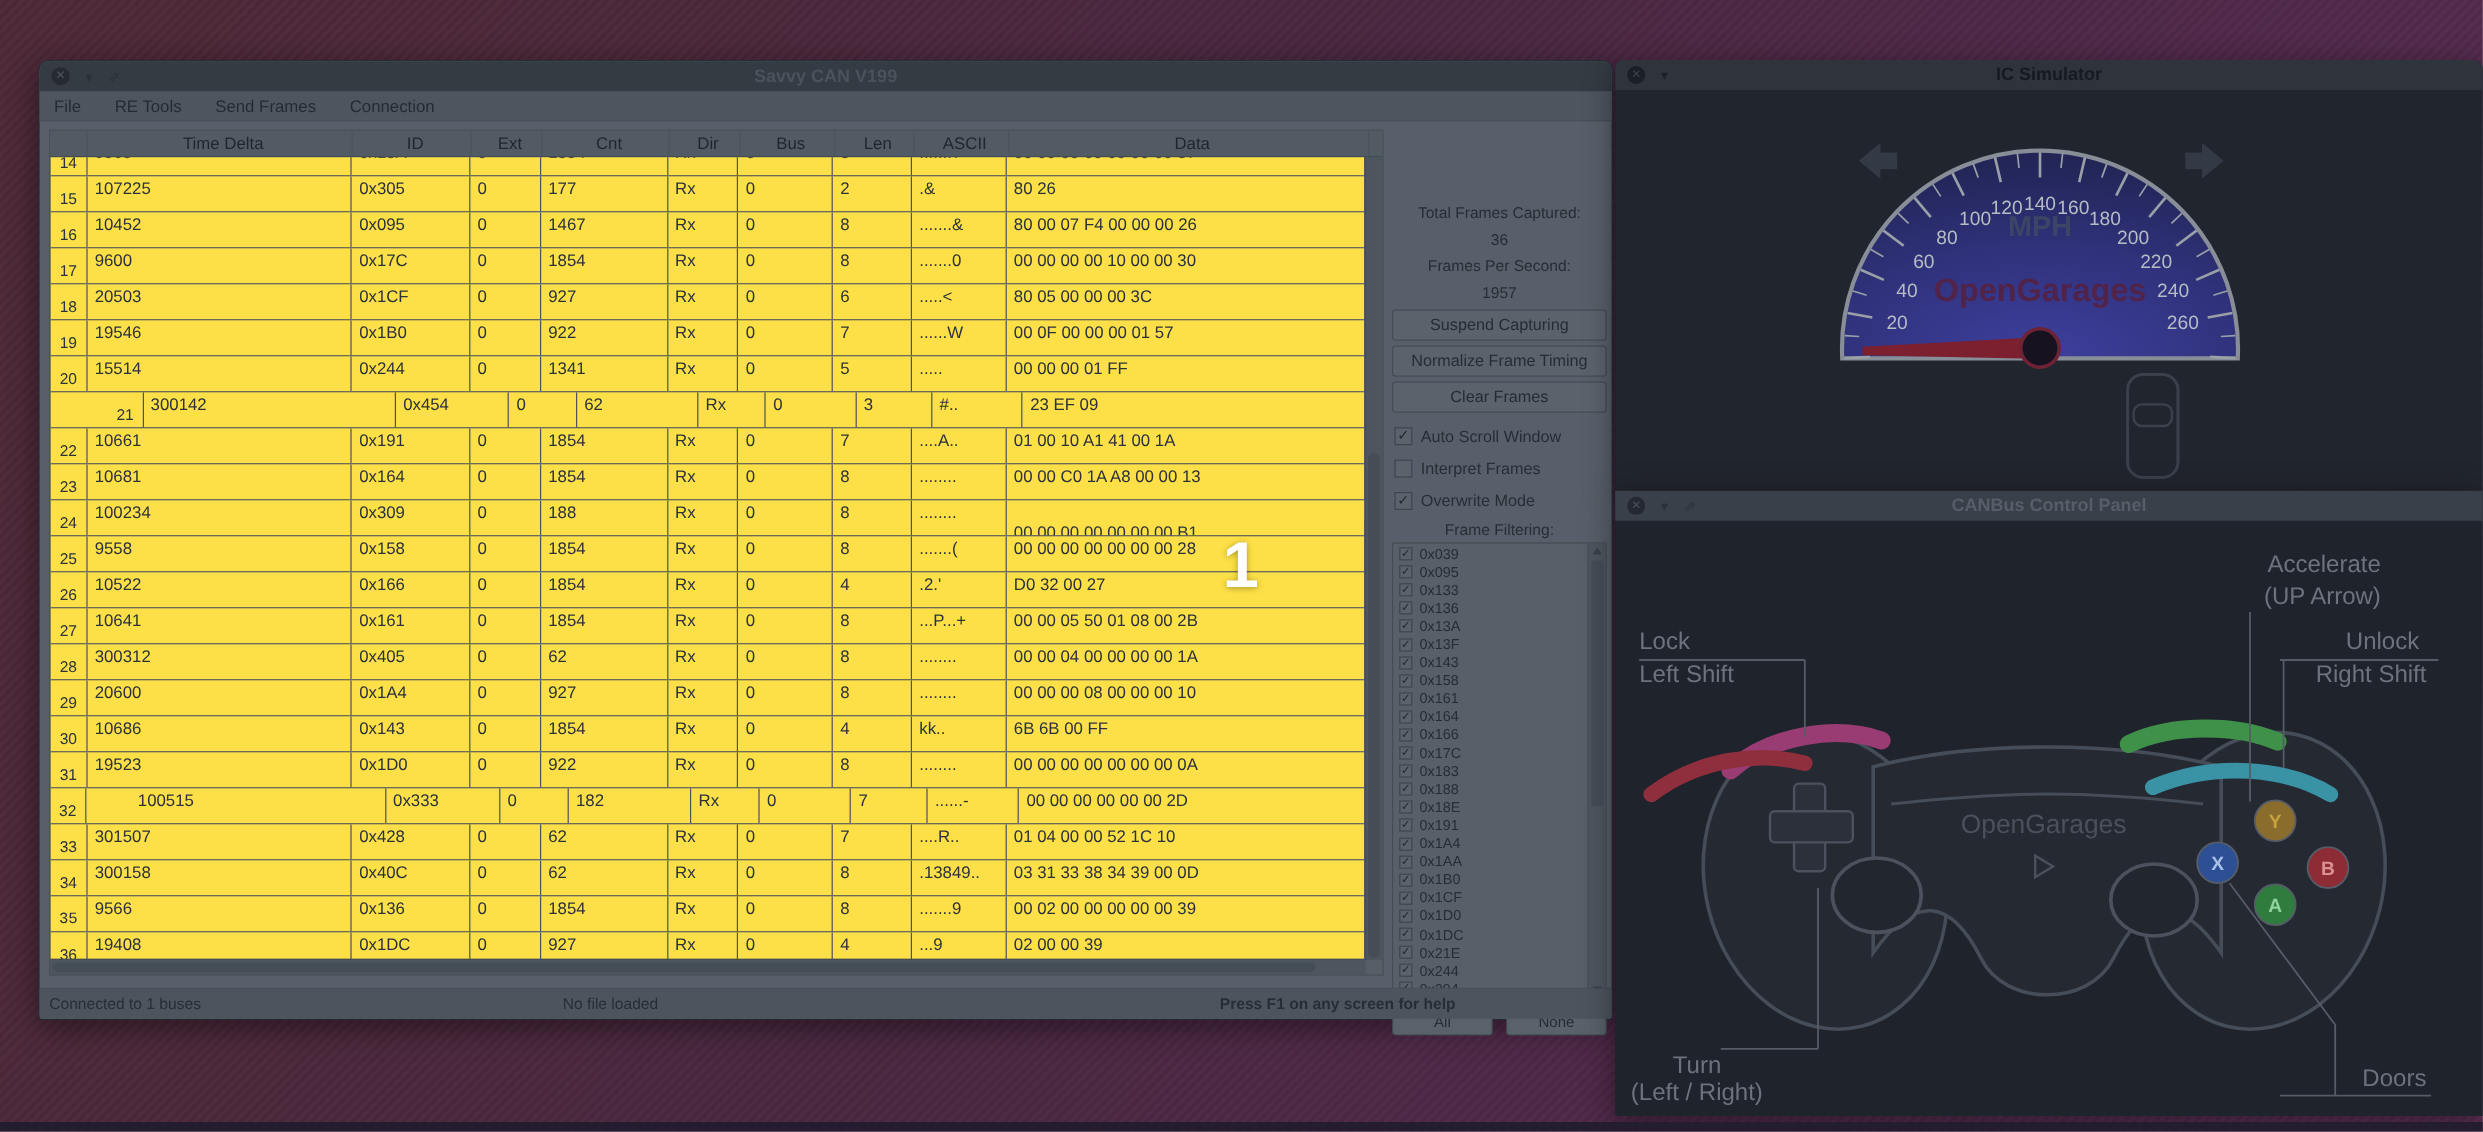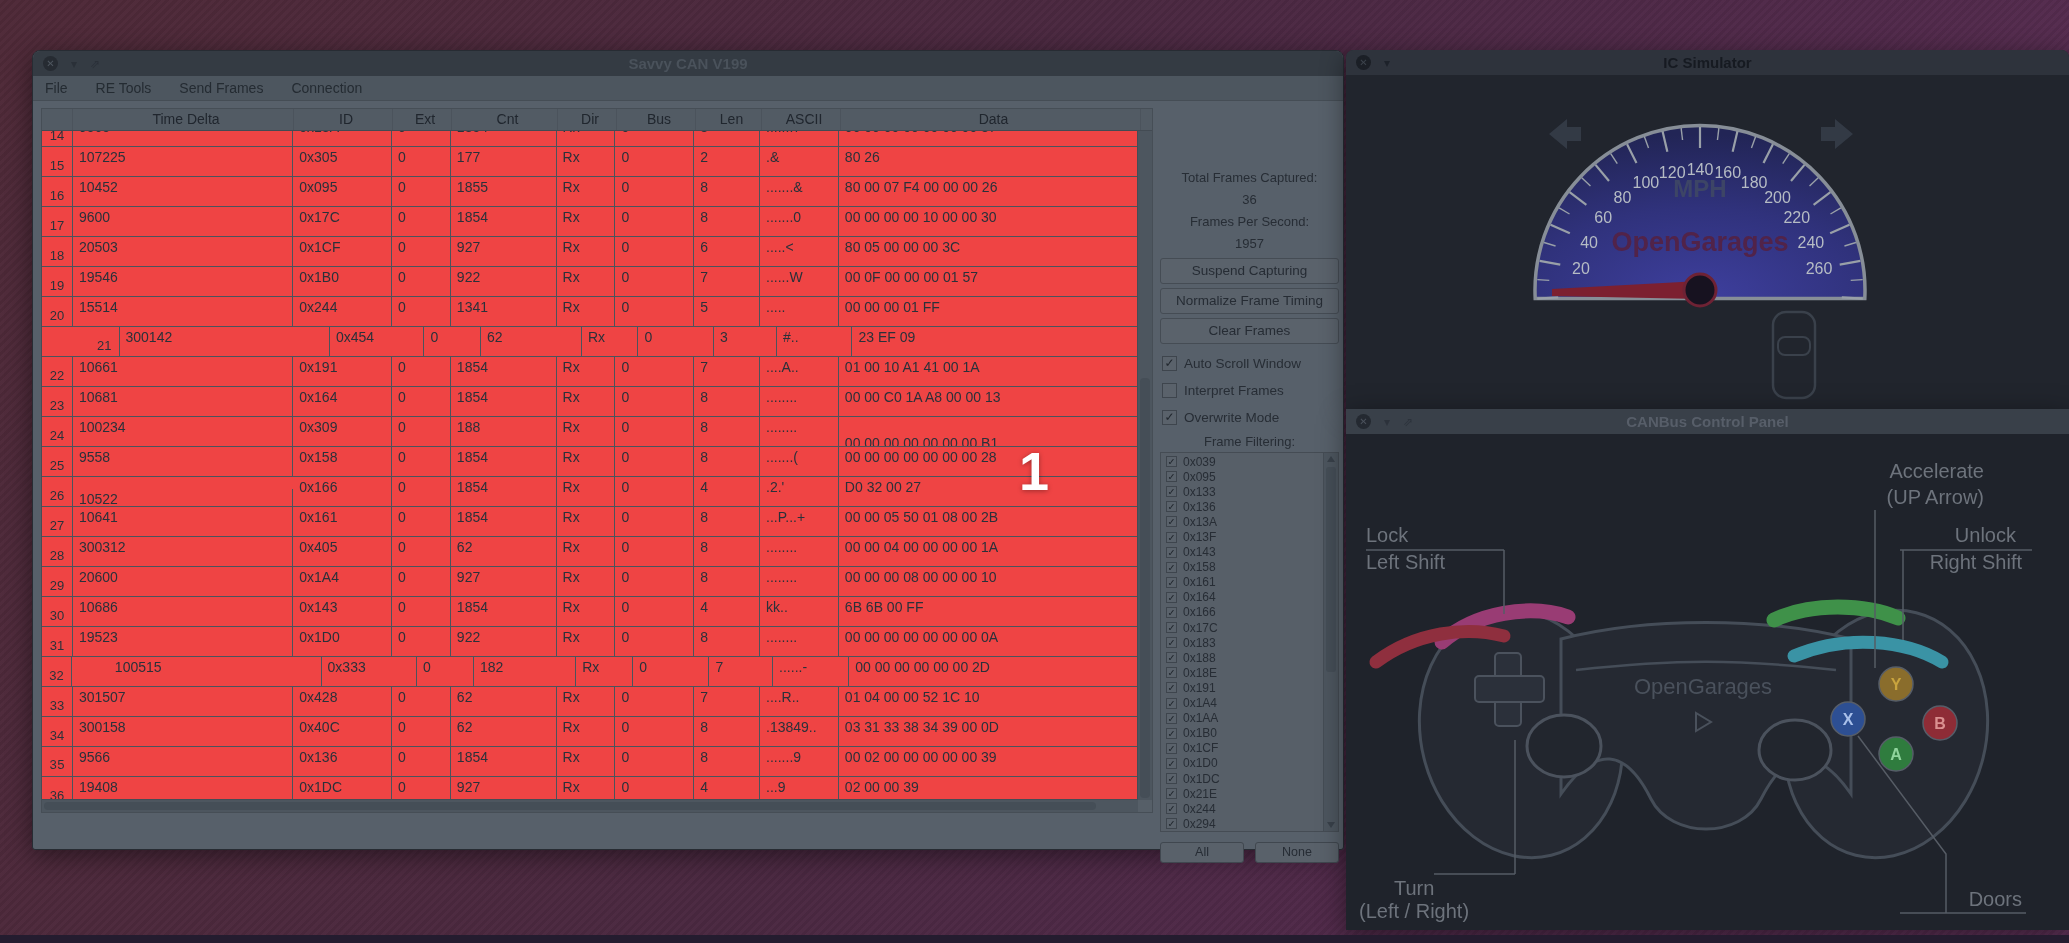--- a/index.html
+++ b/index.html
@@ -26,21 +26,21 @@
   #win-savvy .tb-close{background:#262b32;color:#4e565f;}
   #win-savvy .tb-glyph{color:#2a3038;}
   #savvy-menubar{height:24px;background:#4d565f;border-bottom:1px solid #454d55;display:flex;align-items:center;gap:28px;padding-left:12px;font-size:14px;color:#242b32;}
   #savvy-content{position:absolute;left:0;right:0;top:49px;bottom:25px;}
 
   .table-area{position:absolute;left:8px;top:8px;width:1112px;height:705px;background:#565f68;border:1px solid #464e56;box-sizing:border-box;}
   .thead{display:flex;height:21px;background:#525b64;border-bottom:1px solid #434b53;font-size:14px;color:#20262e;}
   .thead .tcell{padding-top:2px;text-align:center;}
   .rows-viewport{position:absolute;left:0;right:14px;top:22px;bottom:12px;overflow:hidden;}
   .rows-inner{margin-top:-14px;}
-  .trow{display:flex;height:30px;box-sizing:border-box;border-bottom:1px solid #4b535c;font-size:14px;color:#2a313a;background:#ef4444;}
+  .trow{display:flex;height:30px;box-sizing:border-box;border-bottom:1px solid #4b535c;font-size:14px;color:#2a313a;background:#fde047;}
   .tcell{box-sizing:border-box;border-right:1px solid #4b535c;padding:2px 0 0 6px;overflow:hidden;white-space:nowrap;}
   .tcell.rownum{padding:11px 0 0 0;text-align:center;font-size:13px;color:#2b323b;}
   .vscroll{position:absolute;right:0;top:22px;bottom:12px;width:14px;background:#4d565f;border-left:1px solid #454d55;}
   .vthumb{position:absolute;left:2px;right:2px;bottom:2px;height:420px;background:#454e57;border-radius:4px;}
   .hscroll{position:absolute;left:0;right:14px;bottom:0;height:12px;background:#4d565f;border-top:1px solid #454d55;}
   .hthumb{position:absolute;left:2px;top:2px;bottom:2px;width:96%;background:#454e57;border-radius:4px;}
 
   .sidepanel{position:absolute;left:1127px;top:62px;width:179px;height:701px;font-size:13px;color:#272d35;}
   .sp-stat{position:absolute;left:0;width:179px;text-align:center;}
   .sp-btn{position:absolute;left:0;width:179px;height:26px;background:#5a626b;border:1px solid #454c54;border-radius:3px;box-sizing:border-box;text-align:center;line-height:24px;font-size:13.5px;color:#262c34;}
@@ -139,21 +139,21 @@
               <div class="tcell" style="width: 79px;">0</div>
               <div class="tcell" style="width: 66px;">2</div>
               <div class="tcell" style="width: 79px;">.&amp;</div>
               <div class="tcell" style="width: 300px;">80 26</div>
             </div>
             <div class="trow">
               <div class="tcell rownum" style="width: 31px;">16</div>
               <div class="tcell" style="width: 221px;">10452</div>
               <div class="tcell" style="width: 99px;">0x095</div>
               <div class="tcell" style="width: 59px;">0</div>
-              <div class="tcell" style="width: 106px;">1855</div>
+              <div class="tcell" style="width: 106px;">1467</div>
               <div class="tcell" style="width: 59px;">Rx</div>
               <div class="tcell" style="width: 79px;">0</div>
               <div class="tcell" style="width: 66px;">8</div>
               <div class="tcell" style="width: 79px;">.......&amp;</div>
               <div class="tcell" style="width: 300px;">80 00 07 F4 00 00 00 26</div>
             </div>
             <div class="trow">
               <div class="tcell rownum" style="width: 31px;">17</div>
               <div class="tcell" style="width: 221px;">9600</div>
               <div class="tcell" style="width: 99px;">0x17C</div>
@@ -256,21 +256,21 @@
               <div class="tcell" style="width: 59px;">0</div>
               <div class="tcell" style="width: 106px;">1854</div>
               <div class="tcell" style="width: 59px;">Rx</div>
               <div class="tcell" style="width: 79px;">0</div>
               <div class="tcell" style="width: 66px;">8</div>
               <div class="tcell" style="width: 79px;">.......(</div>
               <div class="tcell" style="width: 300px;">00 00 00 00 00 00 00 28</div>
             </div>
             <div class="trow">
               <div class="tcell rownum" style="width: 31px;">26</div>
-              <div class="tcell" style="width: 221px; margin-top: 12px;">10522</div>
+              <div class="tcell" style="width: 221px;">10522</div>
               <div class="tcell" style="width: 99px;">0x166</div>
               <div class="tcell" style="width: 59px;">0</div>
               <div class="tcell" style="width: 106px;">1854</div>
               <div class="tcell" style="width: 59px;">Rx</div>
               <div class="tcell" style="width: 79px;">0</div>
               <div class="tcell" style="width: 66px;">4</div>
               <div class="tcell" style="width: 79px;">.2.'</div>
               <div class="tcell" style="width: 300px;">D0 32 00 27</div>
             </div>
             <div class="trow">
@@ -533,20 +533,25 @@
           <div class="fl-up"></div>
           <div class="fl-thumb"></div>
           <div class="fl-down"></div>
         </div>
       </div>
       <div class="sp-small-btn" style="top:680px;left:0;width:84px">All</div>
       <div class="sp-small-btn" style="top:680px;left:95px;width:84px">None</div>
     </div>
   </div>
 
+  <div class="statusbar">
+    <span class="sb-left">Connected to 1 buses</span>
+    <span class="sb-center">No file loaded</span>
+    <span class="sb-right">Press F1 on any screen for help</span>
+  </div>
 </div>
 
 <div class="window" id="win-ic">
   <div class="titlebar">
     <div class="tb-controls">
       <div class="tb-close">✕</div>
       <div class="tb-glyph">▾</div>
     </div>
     <div class="tb-title">IC Simulator</div>
   </div>

